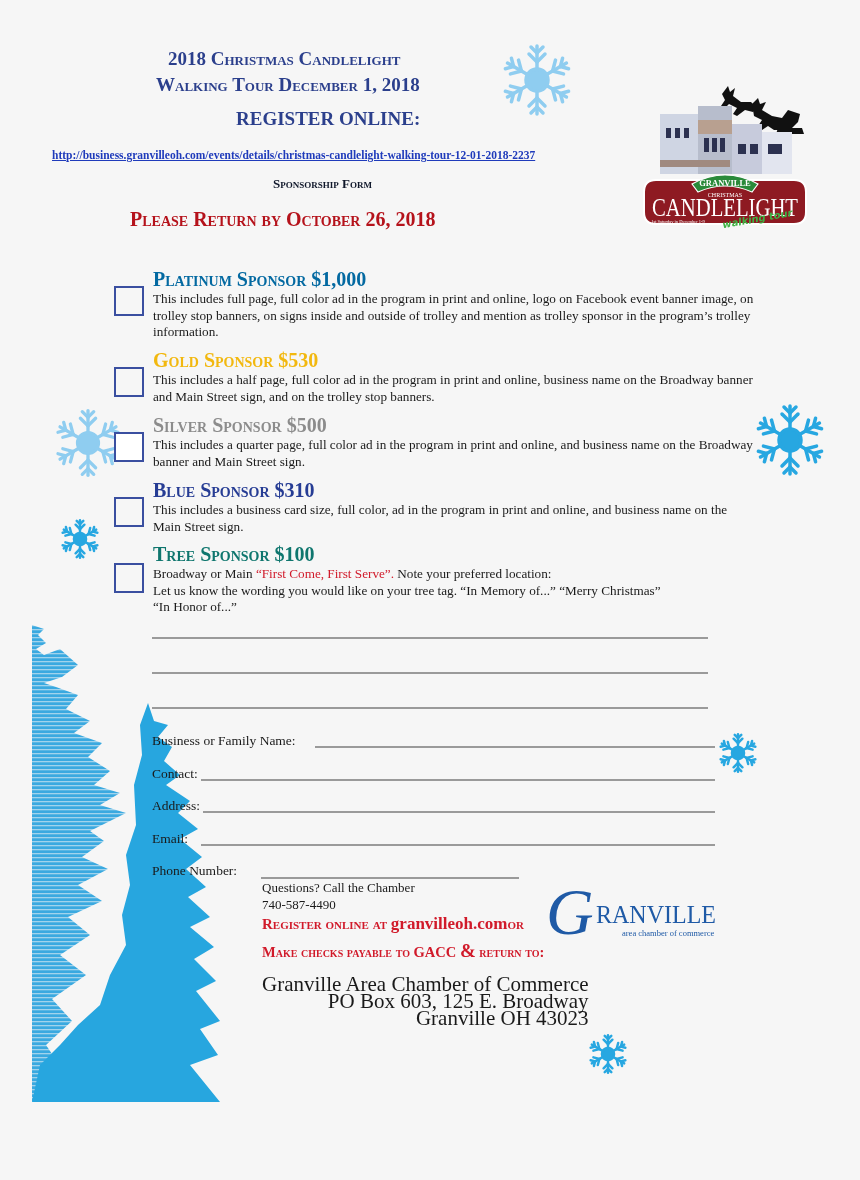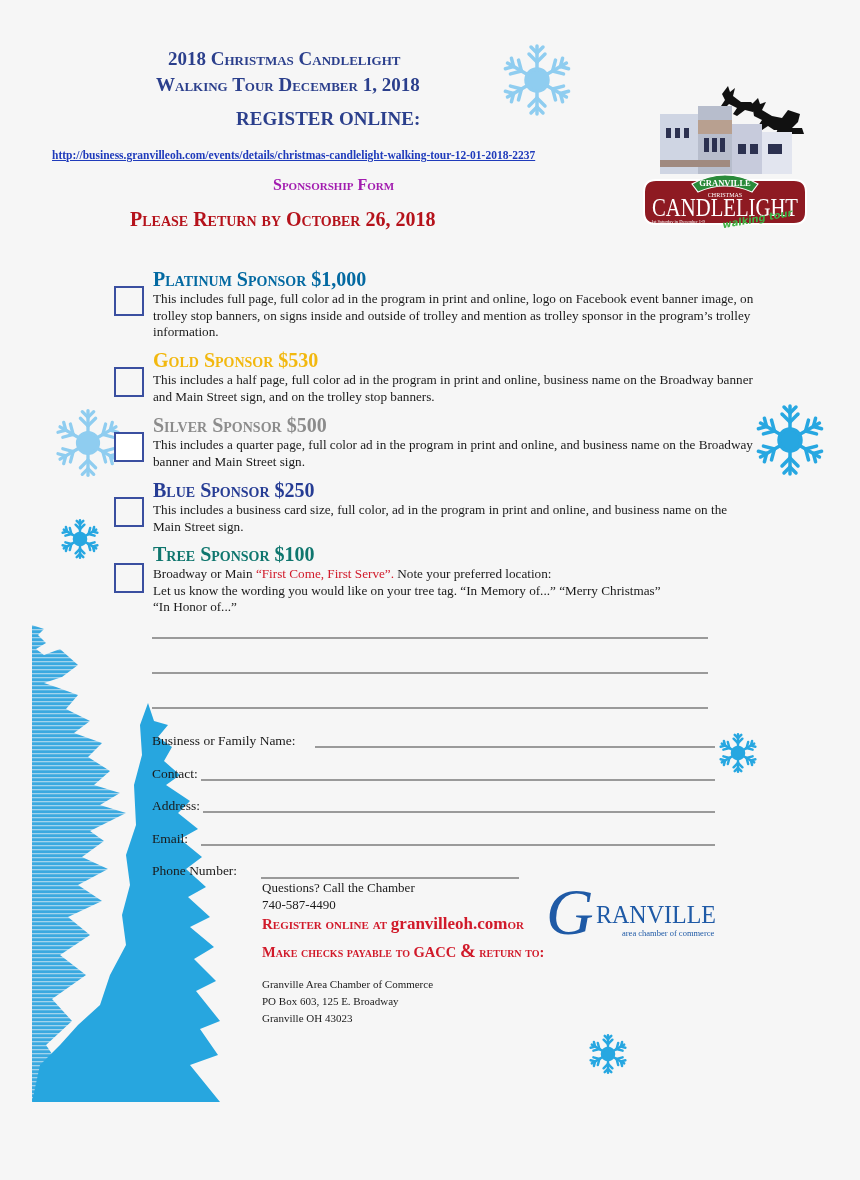--- a/index.html
+++ b/index.html
@@ -5,35 +5,35 @@
   html, body { margin:0; padding:0; }
   body { width:860px; height:1180px; background:#f6f6f6; position:relative; overflow:hidden;
          font-family:"Liberation Serif","DejaVu Serif",serif; color:#1a1a1a; }
   .abs { position:absolute; }
   .sc { font-variant: small-caps; }
   .title { font-weight:bold; color:#2b3f8c; white-space:nowrap; }
   .t1 { left:168px; top:48px; font-size:19px; }
   .t2 { left:127px; top:74px; font-size:19px;margin-left:29px; }
   .t3 { left:236px; top:108px; font-size:19px; }
   .url { left:52px; top:149px; font-size:11.5px; font-weight:bold; color:#1f3bbb; text-decoration:underline; white-space:nowrap; }
-  .sform { left:273px; top:176px; font-size:16px; font-weight:bold; color:#a21caf; }
+  .sform { left:273px; top:176px; font-size:13px; font-weight:bold; color:#0f172a; }
   .retby { left:130px; top:208px; font-size:20px; font-weight:bold; color:#b5121b; white-space:nowrap; }
 
   .tier { position:absolute; left:112px; width:660px; }
   .tier .cb { position:absolute; left:2px; width:30px; height:30px; border:2px solid #3a4fa0; background:transparent; box-sizing:border-box; cursor:pointer; }
   .tier .cb.filled { background:#fff; }
   .tier .head { position:absolute; left:41px; top:0; font-size:20px; font-weight:bold; white-space:nowrap; font-variant:small-caps; }
   .tier .desc { position:absolute; left:41px; top:23px; width:602px; font-size:13.2px; line-height:16.5px; }
 
   .line { position:absolute; height:1.5px; background:#9a9a9a; }
   .flabel { position:absolute; font-size:13.5px; white-space:nowrap; }
 
   .info { font-size:13px; line-height:16.5px; }
   .red-sc { color:#d11a2a; font-weight:bold; font-variant:small-caps; white-space:nowrap; }
-  .addr { font-size:11px; line-height:17px; }
+  .addr { font-size:21px; line-height:17px;text-align:right; }
 
   .logo-box { left:640px; top:80px; width:170px; height:160px; }
   .gacc { left:546px; top:880px; width:175px; height:62px; }
 </style>
 </head>
 <body>
 
 <svg class="abs" style="left:30px;top:625px" width="190" height="477" viewBox="0 0 190 477">
   <defs>
     <pattern id="hatch" width="4" height="4" patternUnits="userSpaceOnUse">
@@ -173,21 +173,21 @@
 </div>
 
 <div class="tier" style="top:414px">
   <div class="cb filled" style="top:18px"></div>
   <div class="head" style="color:#8c8c8c">Silver Sponsor $500</div>
   <div class="desc">This includes a quarter page, full color ad in the program in print and online, and business name on the Broadway banner and Main Street sign.</div>
 </div>
 
 <div class="tier" style="top:479px">
   <div class="cb" style="top:18px"></div>
-  <div class="head" style="color:#263c94">Blue Sponsor $250</div>
+  <div class="head" style="color:#263c94">Blue Sponsor $310</div>
   <div class="desc">This includes a business card size, full color, ad in the program in print and online, and business name on the Main Street sign.</div>
 </div>
 
 <div class="tier" style="top:543px">
   <div class="cb" style="top:20px"></div>
   <div class="head" style="color:#0f766e">Tree Sponsor $100</div>
   <div class="desc">
     <span>Broadway or Main </span><span style="color:#d11a2a">“First Come, First Serve”.</span><span> Note your preferred location:</span><br>
     <span>Let us know the wording you would like on your tree tag. “In Memory of...” “Merry Christmas”</span><br>
     <span>“In Honor of...”</span>

